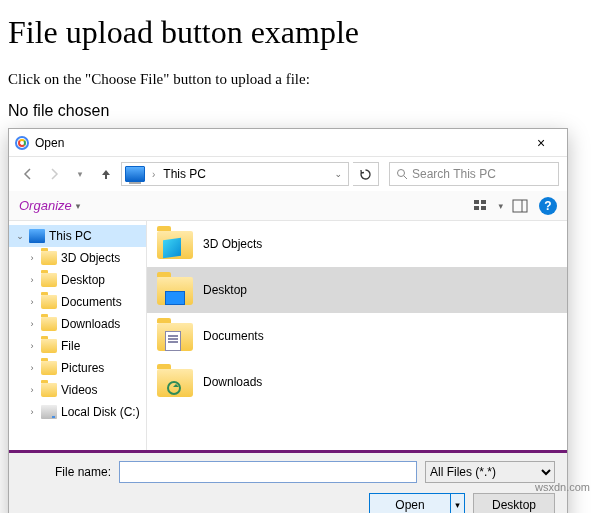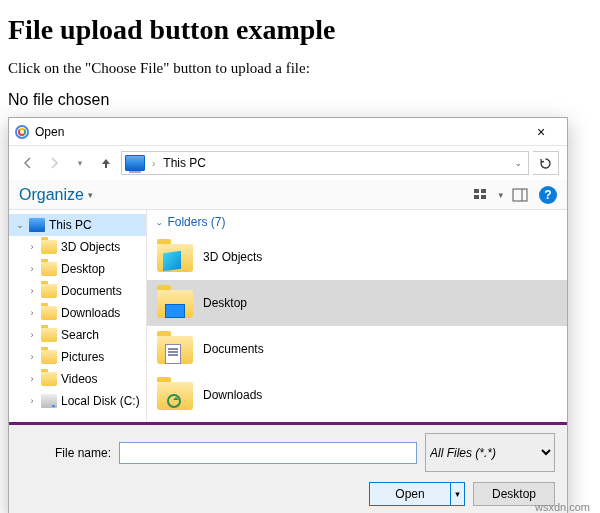--- a/index.html
+++ b/index.html
@@ -7,21 +7,21 @@
     margin: 0;
     padding: 8px;
     font-family: "Segoe UI", Arial, sans-serif;
     font-size: 13px;
     color: #000;
     background: #fff;
     width: 600px;
     height: 513px;
     overflow: hidden;
   }
-  h1 { font-family: "Times New Roman", serif; font-size: 28px; margin: 6px 0 14px 0; font-weight: bold; }
+  h1 { font-family: "Times New Roman", serif; font-size: 32px; margin: 6px 0 20px 0; font-weight: normal; }
   .instr { font-family: "Times New Roman", serif; font-size: 15px; margin: 0 0 14px 0; }
   .file-picker-stub { display:flex; align-items:center; gap:6px; margin-bottom:8px;}
   .file-picker-stub button { font-size:12px; padding:1px 6px; background:#efefef; border:1px solid #767676;}
   .file-picker-stub span { font-size:16px; }
 
   .dialog {
     width: 560px;
     border: 1px solid #aaa;
     background: #fff;
     box-shadow: 0 6px 20px rgba(0,0,0,0.25);
@@ -42,21 +42,21 @@
   .addr .pc-icon { width:20px; height:16px; margin:0 3px; background:linear-gradient(#5ab0ff,#0a63c9); border:1px solid #0a63c9; border-radius:1px; position:relative;}
   .addr .pc-icon::after{content:"";position:absolute;left:3px;right:3px;bottom:-3px;height:2px;background:#aaa;}
   .addr .sep { color:#888; font-size:10px; padding:0 4px;}
   .addr .crumb { padding:0 4px; font-size:12px;}
   .addr .drop { margin-left:auto; padding:0 6px; color:#666; font-size:9px;}
   .refresh { width:26px; height:24px; border:1px solid #ccc; border-left:0; display:flex; align-items:center; justify-content:center; color:#333;}
   .search { width:170px; height:24px; border:1px solid #ccc; margin-left:6px; display:flex; align-items:center; padding:0 6px; color:#888; font-size:12px;}
   .search svg{margin-right:4px;}
 
   .toolbar { display:flex; align-items:center; height:30px; padding:0 10px; border-bottom:1px solid #e5e5e5; background:#fafafa;}
-  .toolbar .org { font-size:16px; color:#0369a1; }
+  .toolbar .org { font-size:13px; color:#a21caf;font-style:italic; }
   .toolbar .dd { font-size:9px; color:#666; margin-left:4px;}
   .toolbar .spacer{flex:1;}
   .toolbar .vbtn{ width:26px; height:22px; display:flex; align-items:center; justify-content:center; margin-left:4px;}
   .toolbar .help{ width:18px;height:18px;border-radius:50%;background:#0b7dda;color:#fff;font-size:12px;font-weight:bold; display:flex;align-items:center;justify-content:center;margin-left:6px;}
 
   .body { flex:1; display:flex; min-height:0;}
   .tree { width:138px; border-right:1px solid #e5e5e5; overflow:hidden; padding-top:4px;}
   .tree-item { display:flex; align-items:center; height:22px; font-size:12px; padding-left:6px; gap:4px; }
   .tree-item.selected { background:#cde8ff; }
   .tree-item .exp { width:10px; font-size:9px; color:#666; text-align:center;}
@@ -83,27 +83,27 @@
   .overlay-doc{position:absolute; left:8px; bottom:0; width:16px; height:20px; background:#fff; border:1px solid #88a;}
   .overlay-doc::after{content:"";position:absolute;top:3px;left:2px;right:2px;height:2px;background:#88a;box-shadow:0 3px 0 #88a,0 6px 0 #88a;}
   .overlay-arrow{position:absolute;left:10px;bottom:2px;width:14px;height:14px;border:2px solid #2e8b57;border-radius:50%;}
   .overlay-arrow::after{content:"";position:absolute;left:4px;top:-2px;border:3px solid transparent;border-bottom-color:#2e8b57;}
   .item .lbl{font-size:12px;}
 
   .footer { padding:8px 12px; background:#f0f0f0; border-top:3px solid #701a75;}
   .namerow { display:flex; align-items:center; gap:8px;}
   .namerow label{font-size:12px; width:90px; text-align:right;}
   .namerow input{flex:1; height:22px; border:1px solid #7a9fd4; padding:0 4px; font-size:12px;}
-  .namerow select{width:130px; height:39px; border:1px solid #aaa; font-size:12px; background:#eee;font-style:italic;}
+  .namerow select{width:130px; height:22px; border:1px solid #aaa; font-size:12px; background:#eee;}
   .btnrow { display:flex; justify-content:flex-end; gap:8px; margin-top:10px;}
   .btnrow button{ width:82px; height:24px; font-size:12px; background:#e1e1e1; border:1px solid #adadad;}
   .btnrow button.primary{ border:1px solid #0078d7; background:#e5f1fb;}
   .btnrow .split{width:14px;height:24px;border:1px solid #0078d7;border-left:0;background:#e5f1fb;font-size:9px;display:flex;align-items:center;justify-content:center;}
 
-  .watermark{position:absolute; right:10px; bottom:0; font-size:11px; color:#888; font-family:Arial;}
+  .watermark{position:absolute; right:10px; bottom:20px; font-size:11px; color:#888; font-family:Arial;}
 </style>
 </head>
 <body>
 
 <h1>File upload button example</h1>
 <p class="instr">Click on the "Choose File" button to upload a file:</p>
 
 <div class="file-picker-stub">
   <span>No file chosen</span>
 </div>
@@ -138,20 +138,27 @@
       <span class="sep">›</span>
       <span class="crumb">This PC</span>
       <span class="drop">⌄</span>
     </div>
     <span class="refresh">
       <svg width="13" height="13" viewBox="0 0 13 13">
           <path d="M6.5 2 A4.5 4.5 0 1 1 2.3 5" stroke="#333" stroke-width="1.3" fill="none"></path>
           <path d="M2 2 L2.3 5 L5 4.5" stroke="#333" stroke-width="1.3" fill="none"></path>
         </svg>
     </span>
+    <div class="search">
+      <svg width="12" height="12" viewBox="0 0 12 12">
+          <circle cx="5" cy="5" r="3.5" stroke="#888" fill="none"></circle>
+          <line x1="8" y1="8" x2="11" y2="11" stroke="#888"></line>
+        </svg>
+      <span>Search This PC</span>
+    </div>
   </div>
 
   <div class="toolbar">
     <span class="org">Organize</span>
     <span class="dd">▾</span>
     <span class="spacer"></span>
     <span class="vbtn">
       <svg width="16" height="14" viewBox="0 0 16 14">
           <rect x="1" y="1" width="5" height="4" fill="#555"></rect>
           <rect x="8" y="1" width="5" height="4" fill="#555"></rect>
@@ -192,44 +199,40 @@
         <span>Documents</span>
       </div>
       <div class="tree-item child">
         <span class="exp">›</span>
         <span class="ico folder"></span>
         <span>Downloads</span>
       </div>
       <div class="tree-item child">
         <span class="exp">›</span>
         <span class="ico folder"></span>
-        <span>Search</span>
+        <span>File</span>
       </div>
       <div class="tree-item child">
         <span class="exp">›</span>
         <span class="ico folder"></span>
         <span>Pictures</span>
       </div>
       <div class="tree-item child">
         <span class="exp">›</span>
         <span class="ico folder"></span>
         <span>Videos</span>
       </div>
       <div class="tree-item child">
         <span class="exp">›</span>
         <span class="ico drive"></span>
         <span>Local Disk (C:)</span>
       </div>
     </div>
 
     <div class="content">
-      <div class="group-head">
-        <span class="chev">⌄</span>
-        <span>Folders (7)</span>
-      </div>
       <div class="items">
         <div class="item">
           <div class="bigico">
               <div class="bigfolder"></div>
               <div class="overlay-cube"></div>
             </div>
           <span class="lbl">3D Objects</span>
         </div>
         <div class="item selected">
           <div class="bigico">

